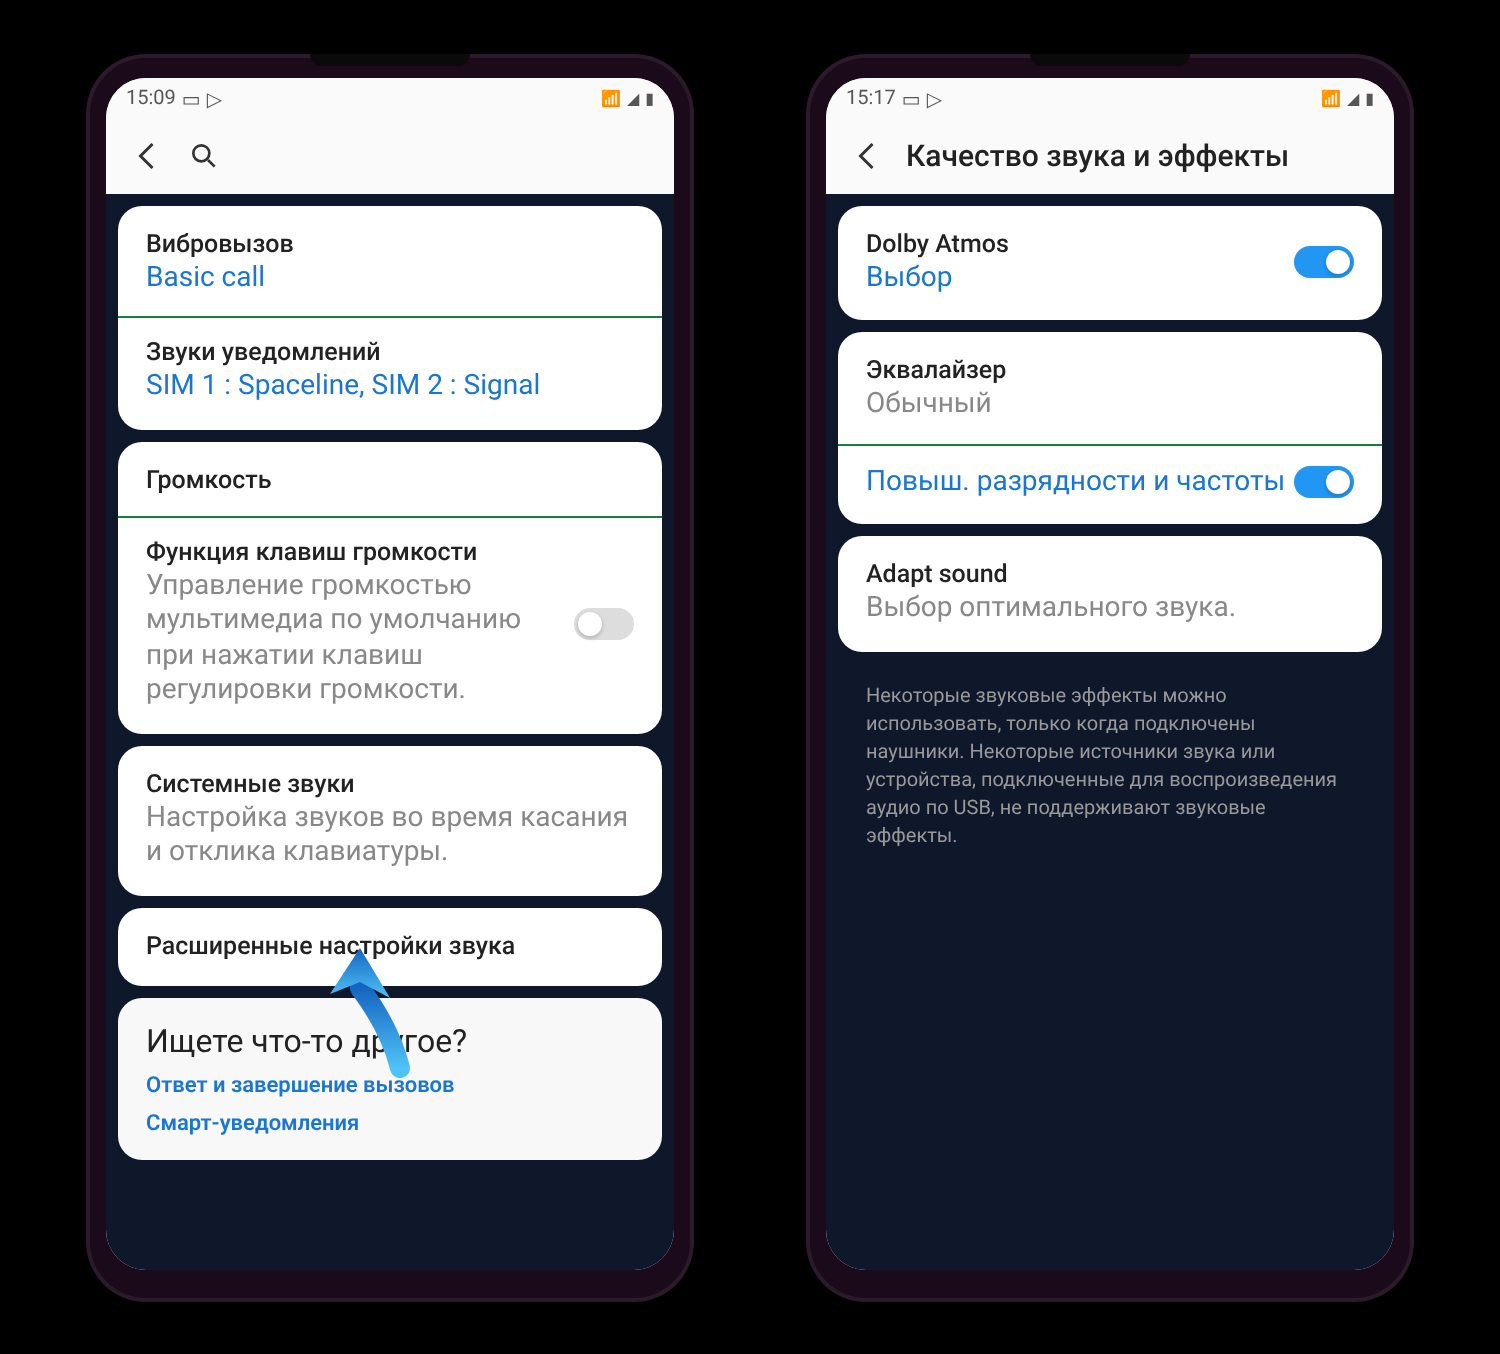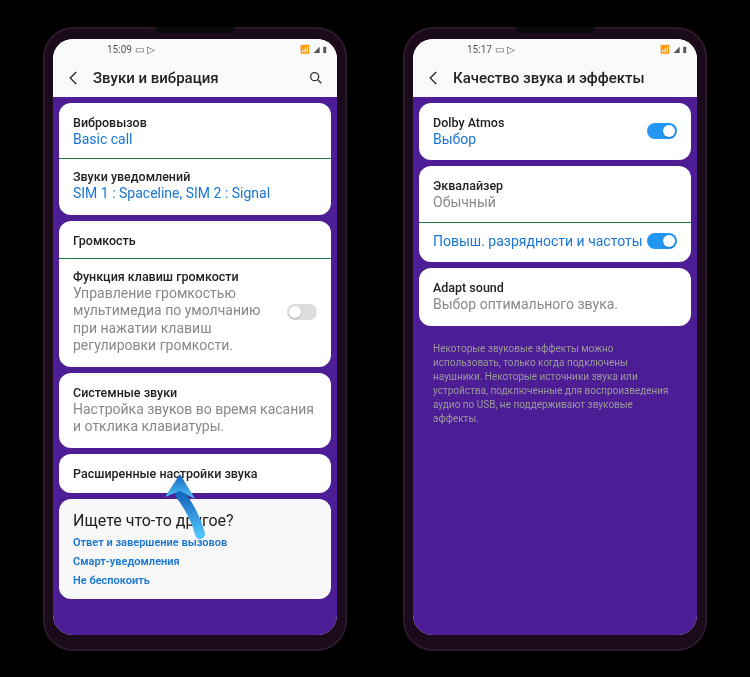--- a/index.html
+++ b/index.html
@@ -43,40 +43,40 @@
   .statusbar {
     height: 22px;
     background: #fafafa;
     display: flex;
     align-items: center;
     justify-content: space-between;
     padding: 0 10px;
     font-size: 10px;
     color: #555;
   }
-  .status-left, .status-right { display: flex; align-items: center; gap: 3px; margin-left: 44px; }
+  .status-left, .status-right { display: flex; align-items: center; gap: 3px; }
   .status-right span { font-size: 8px; }
   .header {
     background: #fafafa;
     display: flex;
     align-items: center;
     padding: 8px 12px 10px 12px;
     gap: 10px;
   }
   .header .title {
     flex: 1;
     font-size: 15px;
     font-weight: 500;
     color: #222;
   }
   .back-arrow, .search-icon { width: 18px; height: 18px; display:flex; align-items:center; justify-content:center; color:#333; }
   .content {
     flex: 1;
     overflow: hidden;
-    background: #4c1d95;
+    background: #0f172a;
     padding: 6px;
     display: flex;
     flex-direction: column;
     gap: 6px;
   }
   .card {
     background: #fff;
     border-radius: 12px;
     padding: 2px 0;
   }
@@ -172,21 +172,20 @@
         <span>◢</span>
         <span>▮</span>
       </div>
     </div>
     <div class="header">
       <div class="back-arrow">
         <svg viewBox="0 0 24 24" width="18" height="18">
             <path d="M15 4l-8 8 8 8" stroke="#333" stroke-width="2" fill="none"></path>
           </svg>
       </div>
-      <div class="title">Звуки и вибрация</div>
       <div class="search-icon">
         <svg viewBox="0 0 24 24" width="16" height="16">
             <circle cx="10" cy="10" r="6" stroke="#333" stroke-width="2" fill="none"></circle>
             <path d="M15 15l5 5" stroke="#333" stroke-width="2"></path>
           </svg>
       </div>
     </div>
     <div class="content">
       <div class="card">
         <div class="row">
@@ -219,21 +218,20 @@
       <div class="card">
         <div class="row">
           <div class="row-title">Расширенные настройки звука</div>
         </div>
       </div>
       <div class="footer-card" style="background:#f8f8f8">
         <div class="footer-title">Ищете что-то другое?</div>
         <div class="footer-links">
           <div class="footer-link">Ответ и завершение вызовов</div>
           <div class="footer-link">Смарт-уведомления</div>
-          <div class="footer-link">Не беспокоить</div>
         </div>
       </div>
     </div>
   </div>
   <svg class="arrow-overlay" viewBox="0 0 60 70">
     <defs>
       <linearGradient id="ag" x1="0" y1="1" x2="0" y2="0">
         <stop offset="0" stop-color="#4fc3f7"></stop>
         <stop offset="1" stop-color="#1565c0"></stop>
       </linearGradient>

